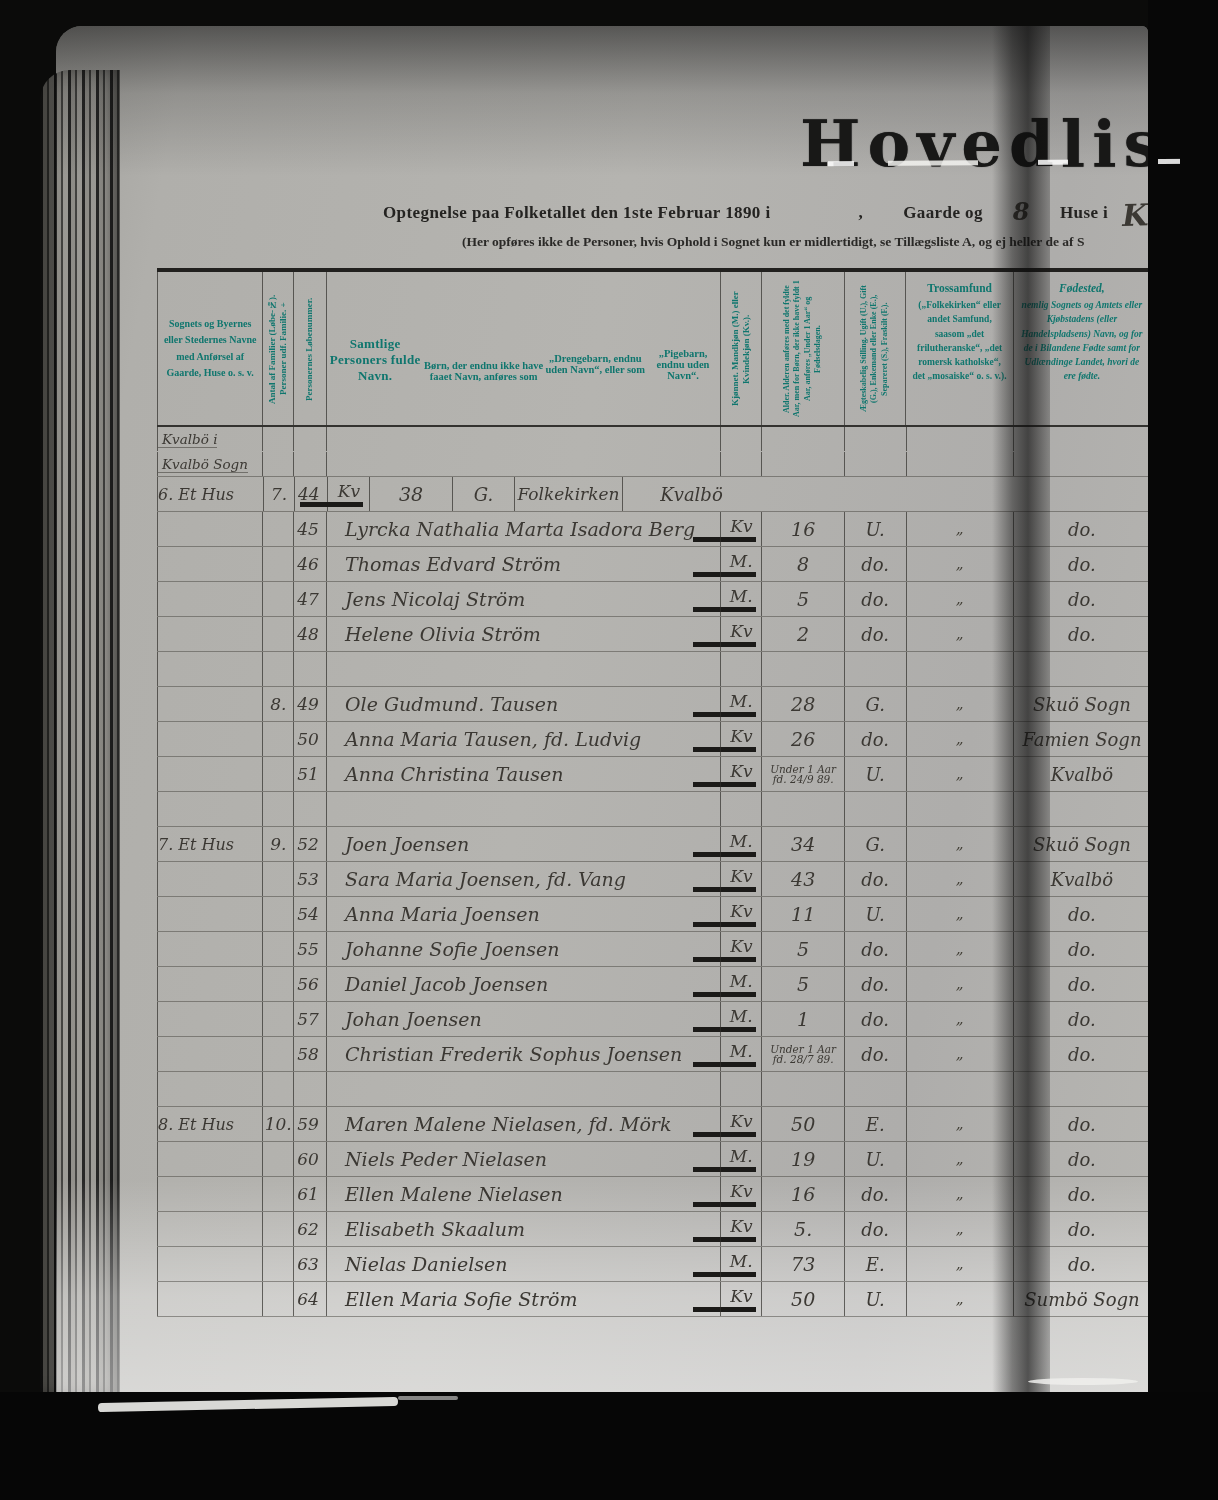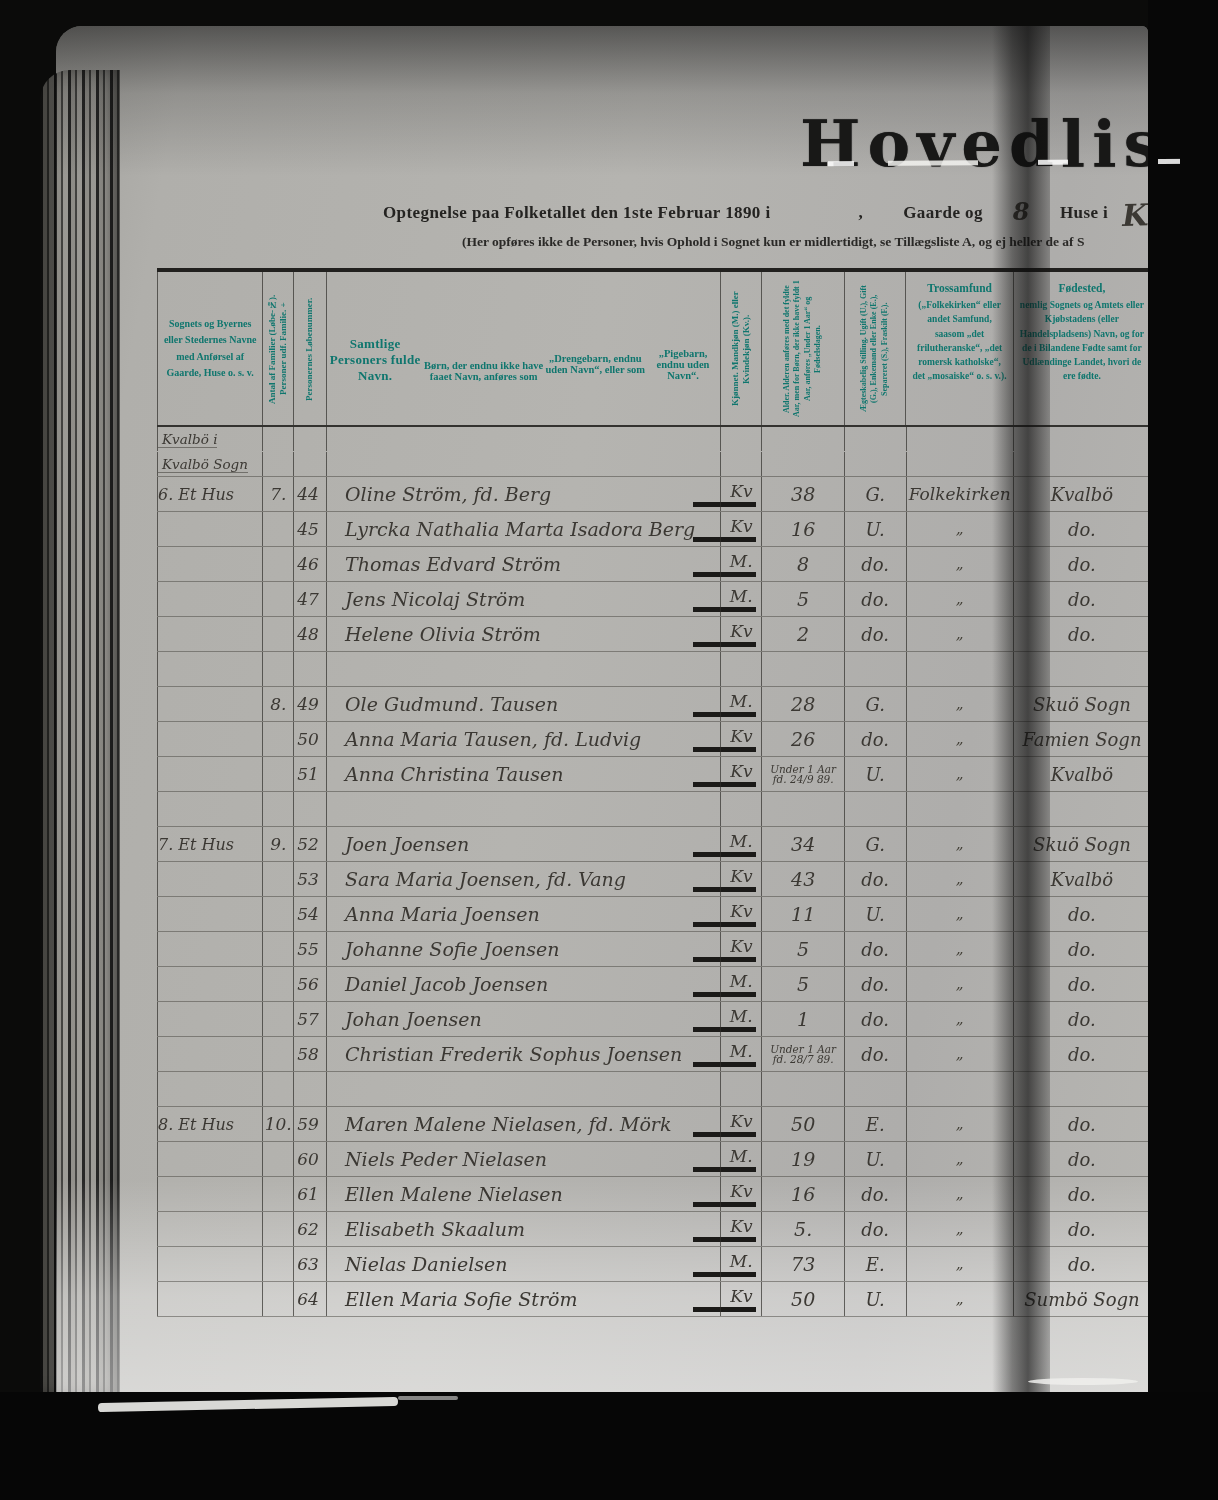--- a/index.html
+++ b/index.html
@@ -78,21 +78,21 @@
   .noterow.first{border-bottom:1px solid rgba(70,68,62,0);}
   .cell{box-sizing:border-box;border-right:1px solid rgba(48,47,43,.7);overflow:visible;position:relative;}
   .census-table .c1{width:107px;border-left:1px solid rgba(48,47,43,.7);}
   .census-table .c2{width:31px;}
   .census-table .c3{width:33px;}
   .census-table .c4{width:396px;}
   .census-table .c5{width:42px;}
   .census-table .c6{width:83px;}
   .census-table .c7{width:62px;}
   .census-table .c8{width:108px;}
-  .census-table .c9{width:137px;border-right:none;}
+  .census-table .c9{width:137px;border-right:none;font-style:italic;}
   
   .hcell{display:flex;align-items:center;justify-content:center;color:#0f766e;}
   .h-place{font-size:10px;font-weight:bold;text-align:center;line-height:1.65;padding:0 5px;}
   .vert{writing-mode:vertical-rl;transform:rotate(180deg);font-weight:bold;text-align:center;
         height:142px;line-height:1.25;}
   .v9{font-size:9px;}
   .v8{font-size:8px;line-height:1.3;}
   .h-name{flex-direction:row;justify-content:flex-start;padding-top:22px;text-align:center;}
   .h-name .t{font-size:13px;font-weight:bold;letter-spacing:.3px;}
   .h-name .s{font-size:10.5px;font-weight:bold;margin-top:23px;}
@@ -189,21 +189,20 @@
         <div class="cell bcell c5 cell-sex hand"></div>
         <div class="cell bcell c6 cell-age hand"></div>
         <div class="cell bcell c7 cell-status hand"></div>
         <div class="cell bcell c8 cell-rel hand"></div>
         <div class="cell bcell c9 cell-birth hand"></div>
       </div>
       <div class="trow">
         <div class="cell bcell c1 cell-house hand">6. Et Hus</div>
         <div class="cell bcell c2 cell-fam hand">7.</div>
         <div class="cell bcell c3 cell-no hand">44</div>
-        <div class="cell bcell c4 cell-name hand">Oline Ström, fd. Berg</div>
         <div class="cell bcell c5 cell-sex hand">
           <span class="ink">Kv</span>
         </div>
         <div class="cell bcell c6 cell-age hand">38</div>
         <div class="cell bcell c7 cell-status hand">G.</div>
         <div class="cell bcell c8 cell-rel hand">Folkekirken</div>
         <div class="cell bcell c9 cell-birth hand">Kvalbö</div>
       </div>
       <div class="trow">
         <div class="cell bcell c1 cell-house hand"></div>

